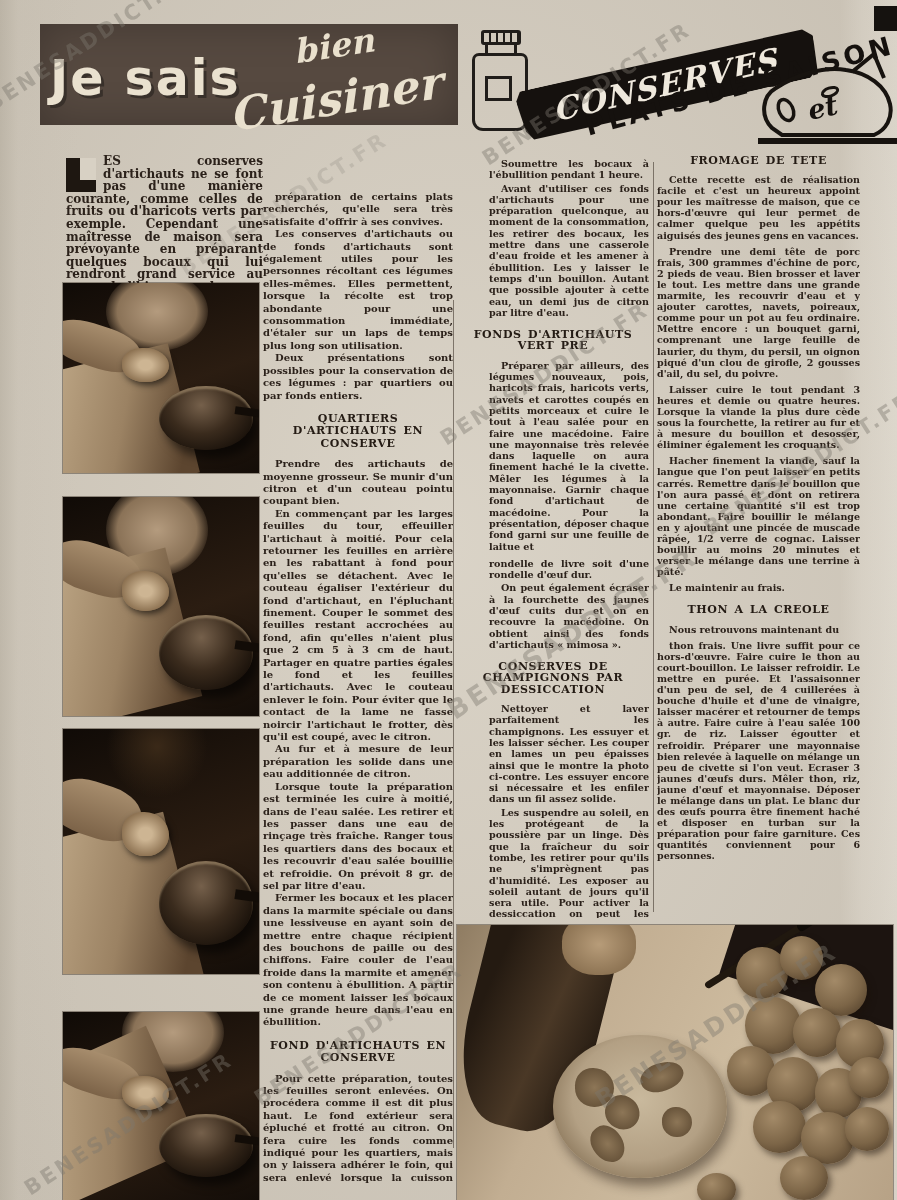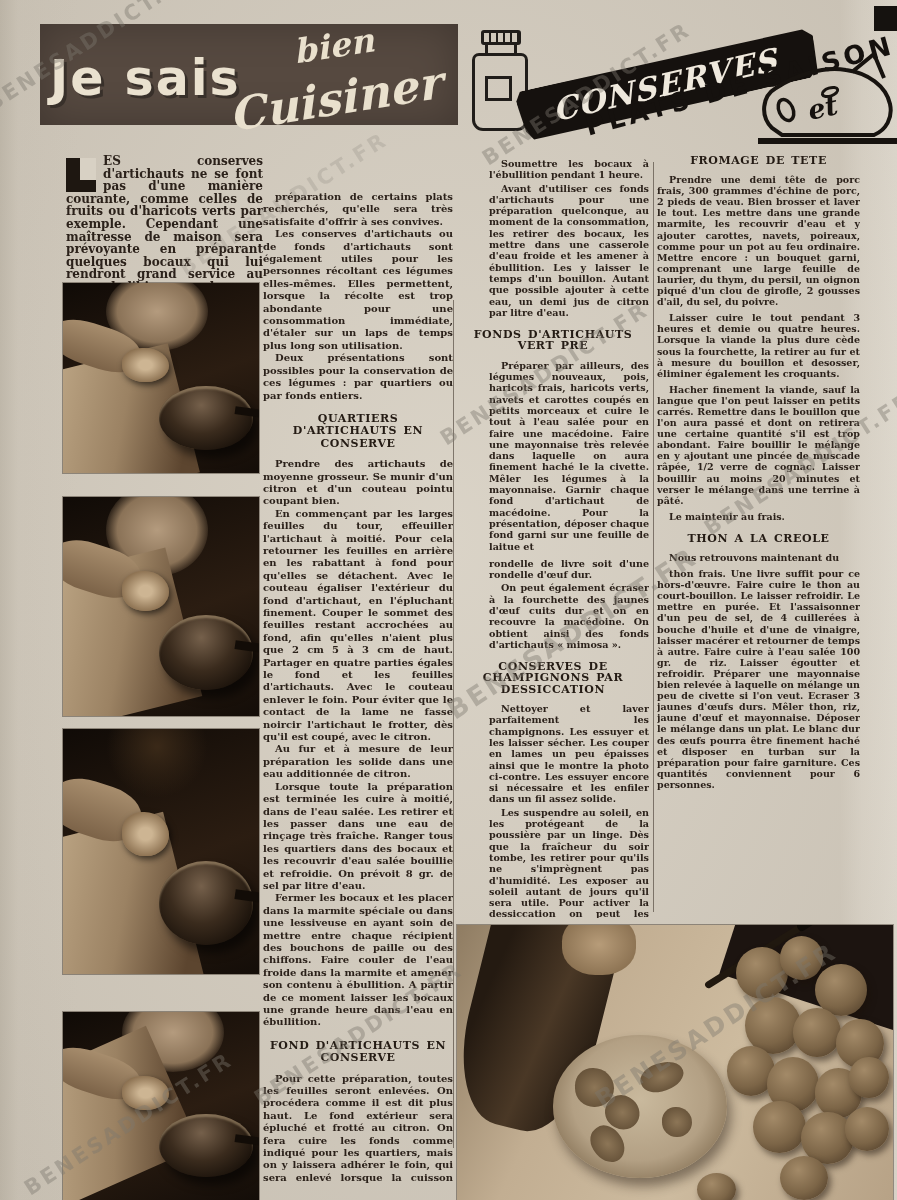--- a/index.html
+++ b/index.html
@@ -214,20 +214,21 @@
     <p class="noind" style="margin-top:6px">rondelle de livre soit d'une rondelle d'œuf dur.</p>
     <p>On peut également écraser à la fourchette des jaunes d'œuf cuits dur et on en recouvre la macédoine. On obtient ainsi des fonds d'artichauts « mimosa ».</p>
     <h3>CONSERVES DE CHAMPIGNONS PAR DESSICCATION</h3>
     <p>Nettoyer et laver parfaitement les champignons. Les essuyer et les laisser sécher. Les couper en lames un peu épaisses ainsi que le montre la photo ci-contre. Les essuyer encore si nécessaire et les enfiler dans un fil assez solide.</p>
     <p>Les suspendre au soleil, en les protégeant de la poussière par un linge. Dès que la fraîcheur du soir tombe, les retirer pour qu'ils ne s'imprègnent pas d'humidité. Les exposer au soleil autant de jours qu'il sera utile. Pour activer la dessiccation on peut les passer dans le four du boulanger; on peut essayer de le faire dans le four familial, mais attention, la chaleur doit être douce et continue.</p>
 
   </div>
 
   <div id="col4" class="col">
     <h3 style="margin-top:0">FROMAGE DE TETE</h3>
+    <p>Cette recette est de réalisation facile et c'est un heureux appoint pour les maîtresse de maison, que ce hors-d'œuvre qui leur permet de calmer quelque peu les appétits aiguisés des jeunes gens en vacances.</p>
     <p>Prendre une demi tête de porc frais, 300 grammes d'échine de porc, 2 pieds de veau. Bien brosser et laver le tout. Les mettre dans une grande marmite, les recouvrir d'eau et y ajouter carottes, navets, poireaux, comme pour un pot au feu ordinaire. Mettre encore : un bouquet garni, comprenant une large feuille de laurier, du thym, du persil, un oignon piqué d'un clou de girofle, 2 gousses d'ail, du sel, du poivre.</p>
     <p>Laisser cuire le tout pendant 3 heures et demie ou quatre heures. Lorsque la viande la plus dure cède sous la fourchette, la retirer au fur et à mesure du bouillon et desosser, éliminer également les croquants.</p>
     <p>Hacher finement la viande, sauf la langue que l'on peut laisser en petits carrés. Remettre dans le bouillon que l'on aura passé et dont on retirera une certaine quantité s'il est trop abondant. Faire bouillir le mélange en y ajoutant une pincée de muscade râpée, 1/2 verre de cognac. Laisser bouillir au moins 20 minutes et verser le mélange dans une terrine à pâté.</p>
     <p>Le maintenir au frais.</p>
     <h3>THON A LA CREOLE</h3>
     <p>Nous retrouvons maintenant du</p>
     <p style="margin-top:5px">thon frais. Une livre suffit pour ce hors-d'œuvre. Faire cuire le thon au court-bouillon. Le laisser refroidir. Le mettre en purée. Et l'assaisonner d'un peu de sel, de 4 cuillerées à bouche d'huile et d'une de vinaigre, laisser macérer et retourner de temps à autre. Faire cuire à l'eau salée 100 gr. de riz. Laisser égoutter et refroidir. Préparer une mayonnaise bien relevée à laquelle on mélange un peu de civette si l'on veut. Ecraser 3 jaunes d'œufs durs. Mêler thon, riz, jaune d'œuf et mayonnaise. Déposer le mélange dans un plat. Le blanc dur des œufs pourra être finement haché et disposer en turban sur la préparation pour faire garniture. Ces quantités conviennent pour 6 personnes.</p>
   </div>
 
   <div id="photo-mushrooms">

